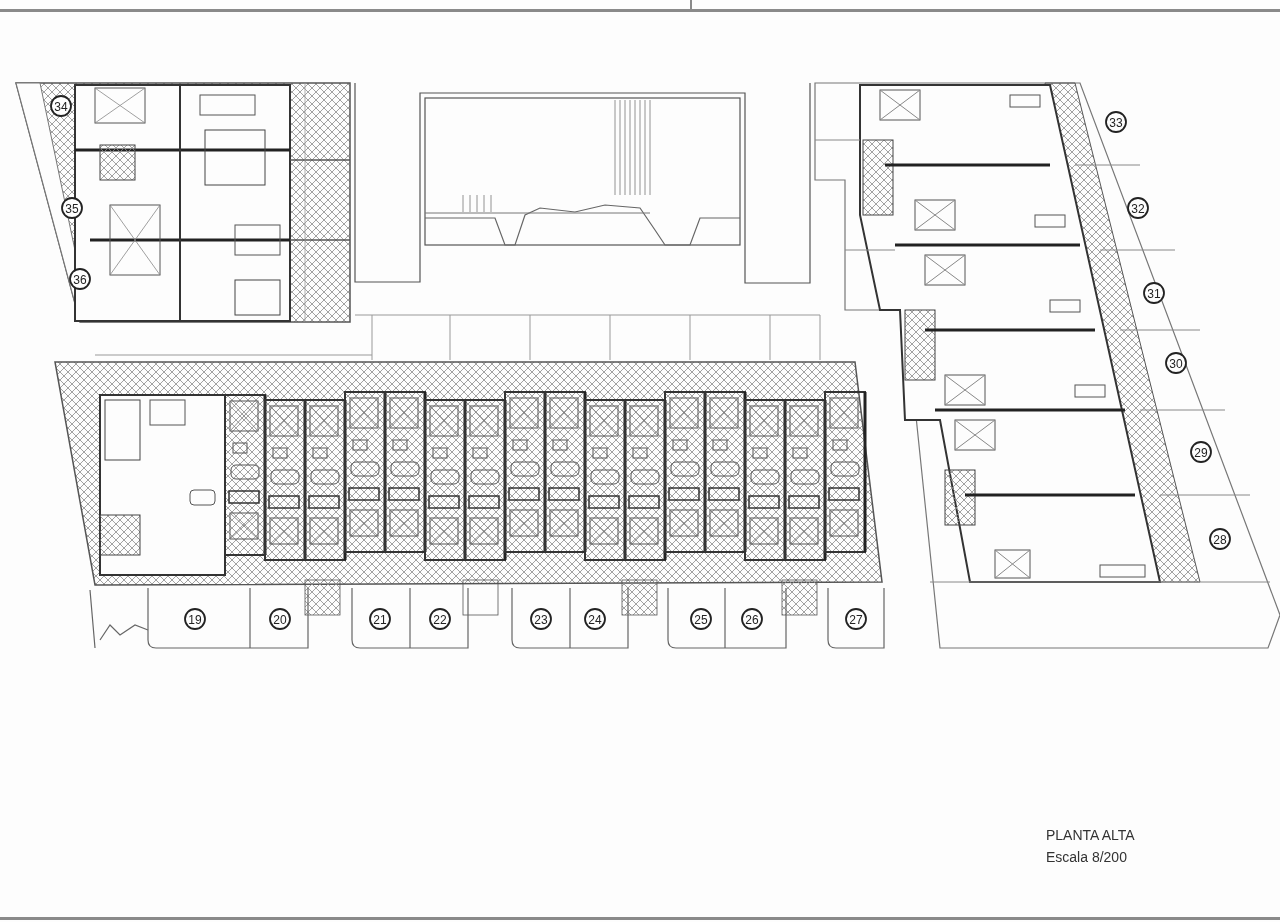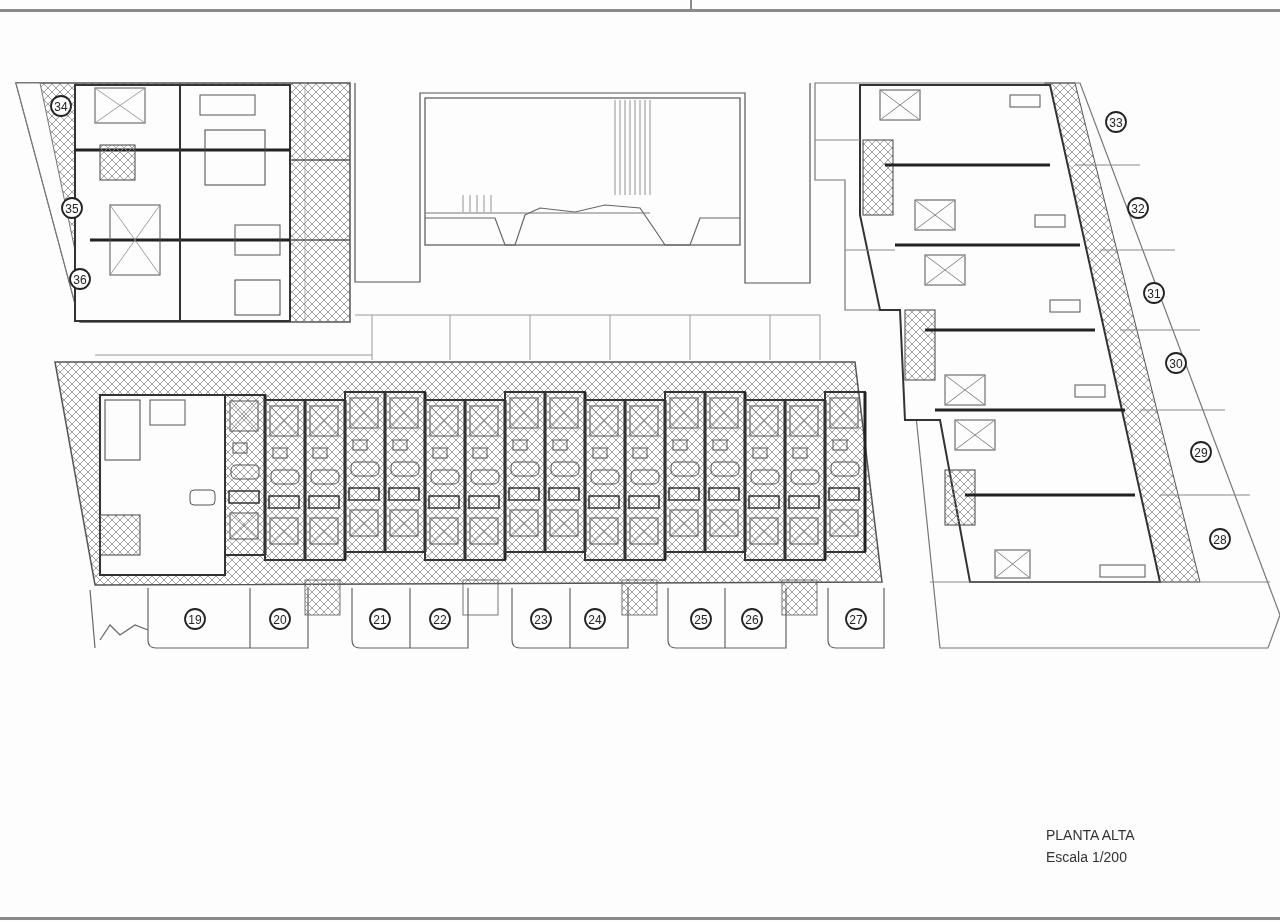--- a/index.html
+++ b/index.html
@@ -252,14 +252,14 @@
       </g>
       <g>
         <circle cx="1220" cy="539" r="10" fill="#fdfdfd" stroke="#222" stroke-width="1.8"></circle>
         <text x="1220" y="540" class="unit-label">28</text>
       </g>
     </g>
 </svg>
 
 <div class="title-block">
   <div>PLANTA ALTA</div>
-  <div>Escala 1/200</div>
+  <div>Escala 8/200</div>
 </div>
 
 </body></html>

